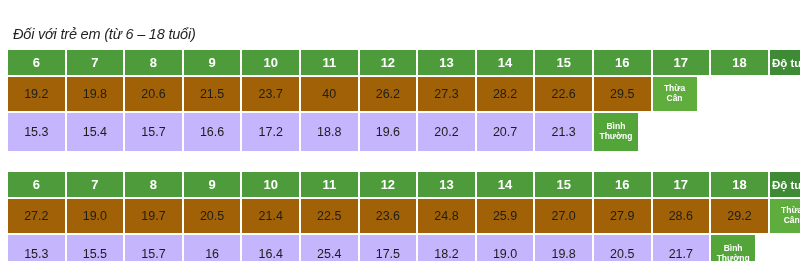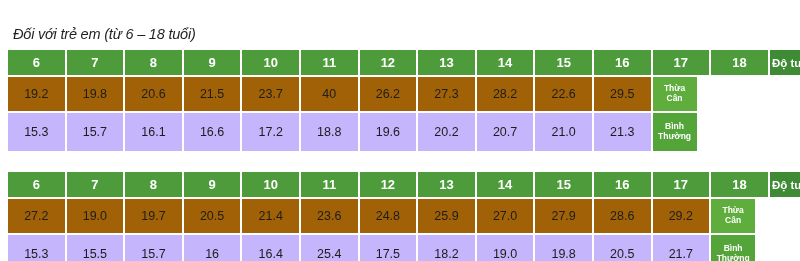--- a/index.html
+++ b/index.html
@@ -142,29 +142,28 @@
           <div class="cell">28.2</div>
           <div class="cell">22.6</div>
           <div class="cell">29.5</div>
           <div class="cell label-col">
             <span>Thừa</span>
             <span>Cân</span>
           </div>
         </div>
       <div class="row row-normal">
           <div class="cell">15.3</div>
+          <div class="cell">15.4</div>
           <div class="cell">15.7</div>
-          <div class="cell">16.1</div>
           <div class="cell">16.6</div>
           <div class="cell">17.2</div>
           <div class="cell">18.8</div>
           <div class="cell">19.6</div>
           <div class="cell">20.2</div>
           <div class="cell">20.7</div>
-          <div class="cell">21.0</div>
           <div class="cell">21.3</div>
           <div class="cell label-col">
             <span>Bình</span>
             <span>Thường</span>
           </div>
         </div>
     </div>
 
   </div>
 
@@ -185,20 +184,21 @@
           <div class="cell">17</div>
           <div class="cell">18</div>
           <div class="cell label-col">Độ tuổi</div>
         </div>
       <div class="row row-over">
           <div class="cell">27.2</div>
           <div class="cell">19.0</div>
           <div class="cell">19.7</div>
           <div class="cell">20.5</div>
           <div class="cell">21.4</div>
+          <div class="cell">22.5</div>
           <div class="cell">23.6</div>
           <div class="cell">24.8</div>
           <div class="cell">25.9</div>
           <div class="cell">27.0</div>
           <div class="cell">27.9</div>
           <div class="cell">28.6</div>
           <div class="cell">29.2</div>
           <div class="cell label-col">
             <span>Thừa</span>
             <span>Cân</span>

